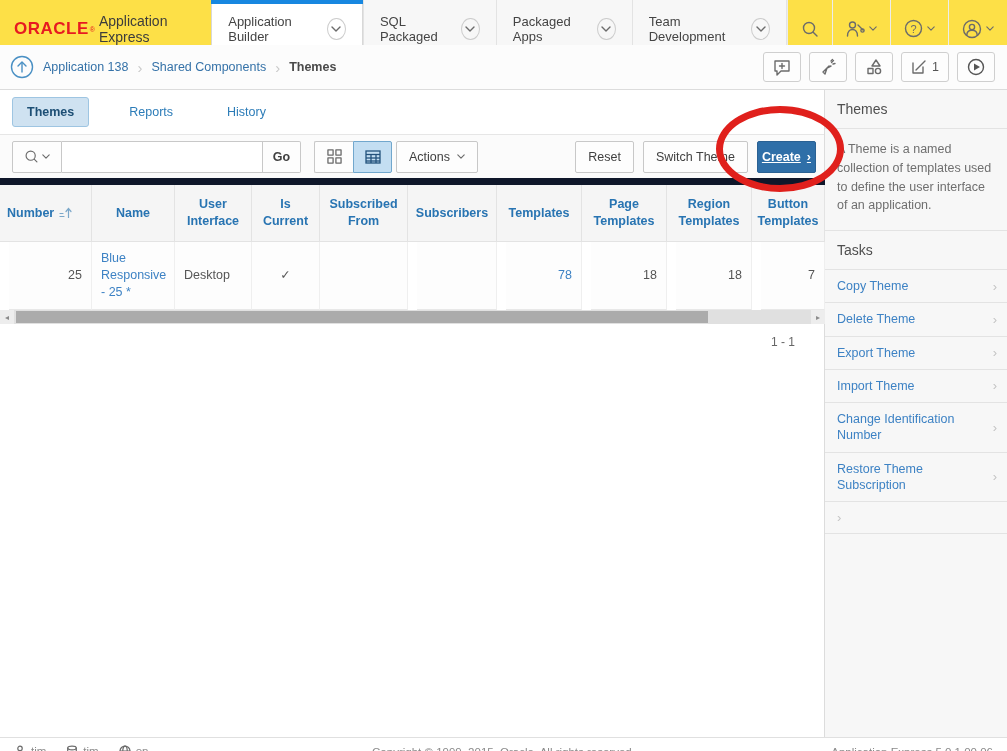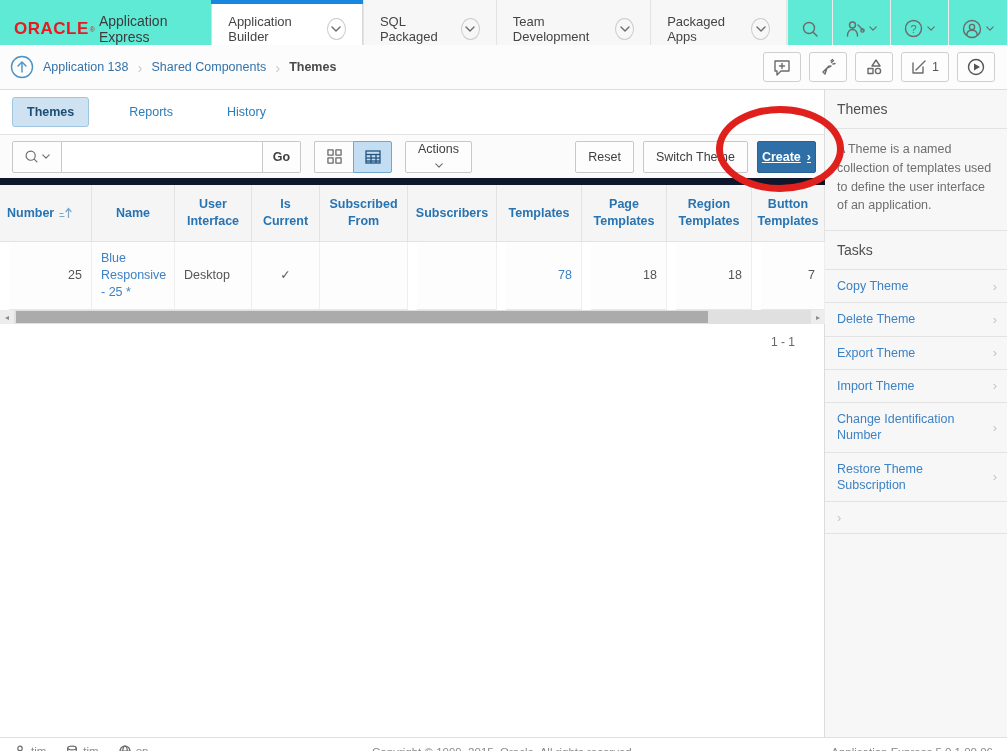--- a/index.html
+++ b/index.html
@@ -2,21 +2,21 @@
 <html><head>
 <meta charset="utf-8">
 <style>
   * { margin:0; padding:0; box-sizing:border-box; }
   html,body { width:1007px; height:751px; overflow:hidden; background:#fff;
     font-family:"Liberation Sans", sans-serif; color:#404040; }
   .screen { position:relative; width:1007px; height:751px; background:#fff; }
 
   
   .top-bar { position:absolute; top:0; left:0; width:1007px; height:58px;
-    background:#5eead4; border-bottom:1px solid #d5d5d5; display:flex; align-items:stretch; }
+    background:#fde047; border-bottom:1px solid #d5d5d5; display:flex; align-items:stretch; }
   .brand { width:237px; display:flex; align-items:center; padding-left:14px; }
   .brand .logo { color:#e71a21; font-weight:bold; font-size:17px; letter-spacing:.5px; }
   .brand .tm { color:#e71a21; font-size:7px; vertical-align:top; margin:2px 4px 0 1px; }
   .brand .appname { font-size:14px; color:#3c3c3c; }
   .top-tabs { display:flex; }
   .top-tab { position:relative; display:flex; align-items:center; gap:8px; padding:0 16px;
     font-size:13px; color:#444; background:#f7f7f7; border-left:1px solid #e3e3e3; cursor:pointer; }
   .top-tab:last-child { border-right:1px solid #e3e3e3; }
   .top-tab.active { background:#fff; border-left:1px solid #d8d8d8; border-right:1px solid #d8d8d8; }
   .top-tab.active::before { content:""; position:absolute; top:0; left:-1px; right:-1px; height:4px; background:#1787e0; }
@@ -52,22 +52,22 @@
     display:flex; align-items:center; justify-content:center; gap:3px; cursor:pointer; }
   .srch-input { width:201px; height:32px; border:1px solid #c8c8c8; border-left:none; padding:0 8px;
     font-size:12.5px; font-family:"Liberation Sans", sans-serif; color:#404040; outline:none; }
   .go-btn { width:38px; background:#fdfdfd; border:1px solid #c8c8c8; border-left:none; border-radius:0 2px 2px 0;
     font-weight:bold; font-size:12.5px; color:#404040; cursor:pointer; }
   .view-toggles { display:flex; margin-left:13px; height:32px; }
   .vt { width:39px; background:#fdfdfd; border:1px solid #c8c8c8; display:flex; align-items:center; justify-content:center; cursor:pointer; }
   .vt:first-child { border-radius:2px 0 0 2px; border-right:none; }
   .vt:last-child { border-radius:0 2px 2px 0; }
   .vt.active { background:#c3def2; border:1px solid #71a7cd; }
-  .actions-btn { margin-left:13px; height:32px; padding:0 12px; background:#fdfdfd; border:1px solid #c8c8c8;
-    border-radius:2px; display:flex; align-items:center; gap:7px; font-size:12.5px; color:#404040; cursor:pointer;flex-direction:column; }
+  .actions-btn { margin-left:4px; height:32px; padding:0 12px; background:#fdfdfd; border:1px solid #c8c8c8;
+    border-radius:2px; display:flex; align-items:center; gap:7px; font-size:12.5px; color:#404040; cursor:pointer; }
   .sb-spacer { flex:1; }
   .btn { height:32px; padding:0 12px; background:#fdfdfd; border:1px solid #c8c8c8; border-radius:2px;
     font-size:12.5px; color:#404040; cursor:pointer; font-family:"Liberation Sans", sans-serif; }
   .btn + .btn { margin-left:9px; }
   .btn.create { background:#2f6fa8; border-color:#2a6193; color:#fff; font-weight:bold; margin-left:9px; padding:0 4px;text-decoration:underline; }
   .btn.create .chev { font-weight:bold; margin-left:6px; }
 
   
   .grid { width:825px; border-top:7px solid #0f172a; }
   .grid-row { display:grid; grid-template-columns:92px 83px 77px 68px 88px 89px 85px 85px 85px 73px; }
@@ -134,29 +134,29 @@
       </div>
       <div class="top-tab">
         <span>SQL Packaged</span>
         <span class="chev-circle">
           <svg class="ic" width="10" height="6" viewBox="0 0 10 6">
               <polyline points="1,1 5,5 9,1"></polyline>
             </svg>
         </span>
       </div>
       <div class="top-tab">
-        <span>Team Development</span>
+        <span>Packaged Apps</span>
         <span class="chev-circle">
           <svg class="ic" width="10" height="6" viewBox="0 0 10 6">
               <polyline points="1,1 5,5 9,1"></polyline>
             </svg>
         </span>
       </div>
       <div class="top-tab">
-        <span>Packaged Apps</span>
+        <span>Team Development</span>
         <span class="chev-circle">
           <svg class="ic" width="10" height="6" viewBox="0 0 10 6">
               <polyline points="1,1 5,5 9,1"></polyline>
             </svg>
         </span>
       </div>
     </nav>
     <div class="top-icons">
       <div class="top-icon">
         <svg class="ic" width="18" height="18" viewBox="0 0 18 18">

